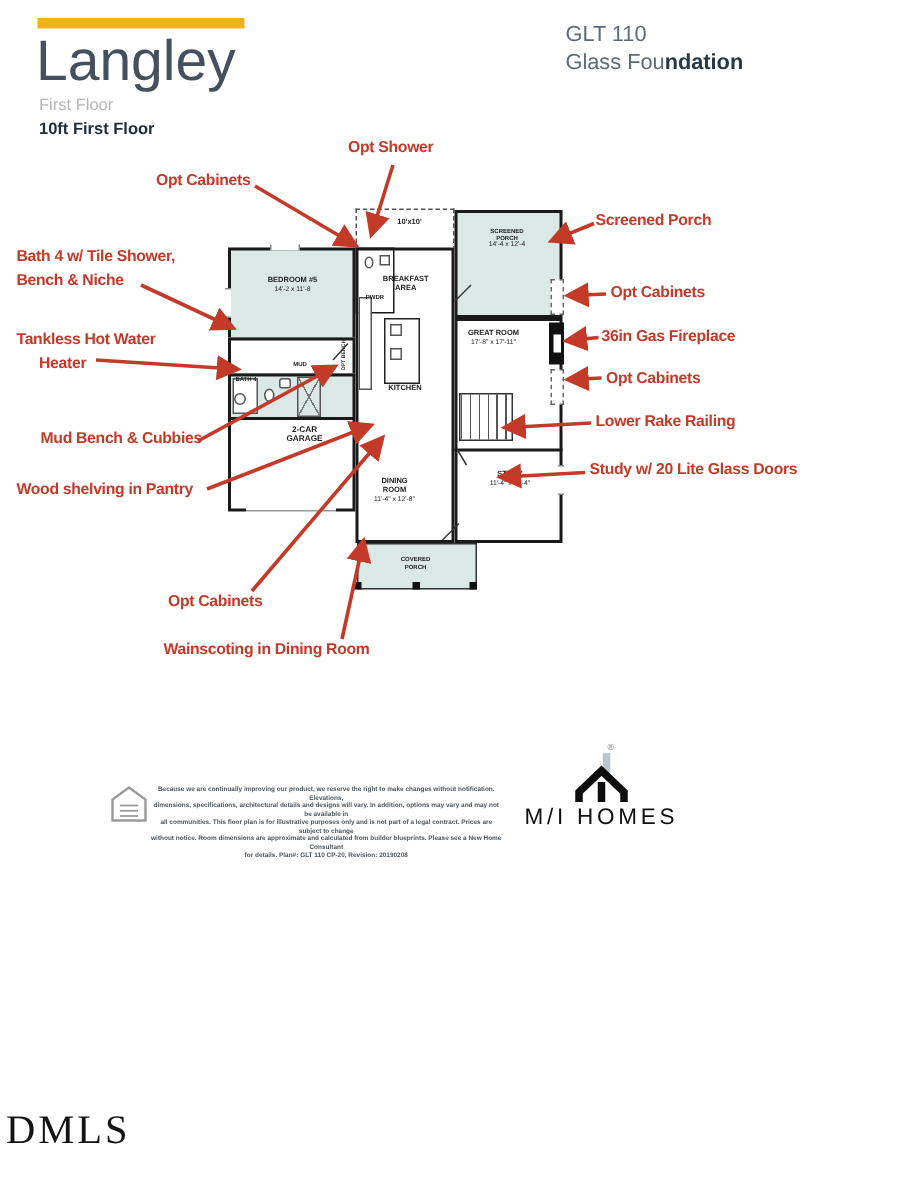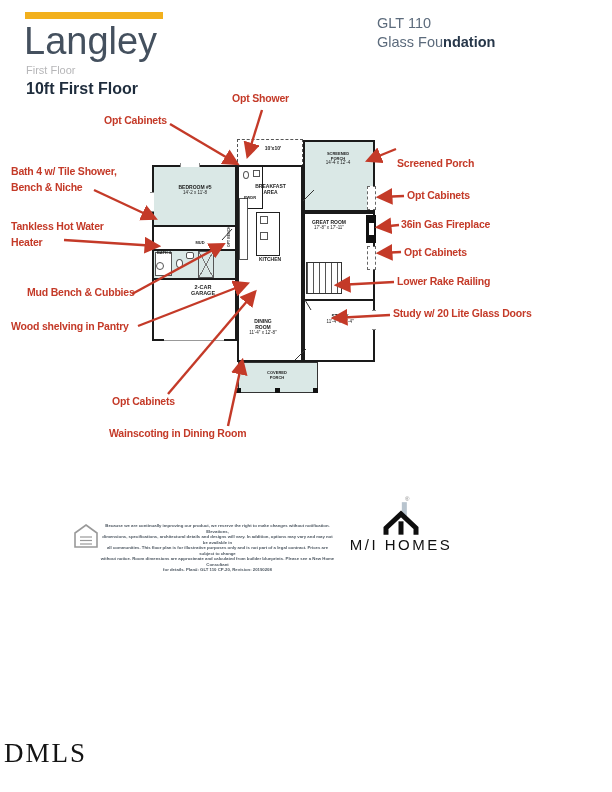--- a/index.html
+++ b/index.html
@@ -5,21 +5,21 @@
   html,body{margin:0;padding:0;}
   body{
     width:612px;height:792px;position:relative;background:#ffffff;
     font-family:"Liberation Sans",sans-serif;overflow:hidden;
   }
   .abs{position:absolute;}
   
   .accent-bar{position:absolute;left:25px;top:12px;width:138px;height:7px;background:#F2B01D;}
   .title{position:absolute;left:24px;top:20px;font-size:38px;font-weight:500;color:#44505E;letter-spacing:0;}
   .floor-label{position:absolute;left:26px;top:64px;font-size:11px;color:#B6B6B8;font-weight:400;}
-  .height-note{position:absolute;left:26px;top:80px;font-size:16px;color:#1E2C3C;font-weight:700;}
+  .height-note{position:absolute;left:26px;top:80px;font-size:11px;color:#1E2C3C;font-weight:700;}
   .plan-info{position:absolute;left:377px;top:14px;font-size:14.5px;line-height:19px;color:#5C6B7C;}
   .plan-info b{color:#27374A;font-weight:700;}
   
   .ann{position:absolute;font-size:10.5px;font-weight:700;color:#C43A28;white-space:nowrap;letter-spacing:-0.2px;}
   
   .room{position:absolute;border:2px solid #1A1A1A;box-sizing:border-box;background:#fff;}
   .fill{background:#DAE8E6;}
   .thin{border-width:1.5px;border-color:#333;}
   .dashed{border:1.6px dashed #555;background:#fff;}
   .rlabel{position:absolute;font-size:5px;line-height:6px;font-weight:700;color:#1c1c1c;text-align:center;letter-spacing:0;}
@@ -179,25 +179,25 @@
   <g stroke="#333" stroke-width="1">
     <line x1="222" y1="240" x2="232" y2="229"></line>
     <line x1="303" y1="201" x2="314" y2="190"></line>
     <line x1="295" y1="360" x2="306" y2="349"></line>
     <line x1="305" y1="300" x2="311" y2="310"></line>
   </g>
 </svg>
 
 <div class="ann" style="left:232px;top:92px;">Opt Shower</div>
 <div class="ann" style="left:104px;top:114px;">Opt Cabinets</div>
-<div class="ann" style="left:397px;top:141px;margin-top:16px;">Screened Porch</div>
+<div class="ann" style="left:397px;top:141px;">Screened Porch</div>
 <div class="ann" style="left:11px;top:165px;">Bath 4 w/ Tile Shower,</div>
 <div class="ann" style="left:11px;top:181px;">Bench &amp; Niche</div>
 <div class="ann" style="left:11px;top:220px;">Tankless Hot Water</div>
-<div class="ann" style="left:11px;top:236px;text-align:right;">Heater</div>
+<div class="ann" style="left:26px;top:236px;text-align:right;">Heater</div>
 <div class="ann" style="left:27px;top:286px;">Mud Bench &amp; Cubbies</div>
 <div class="ann" style="left:11px;top:320px;">Wood shelving in Pantry</div>
 <div class="ann" style="left:407px;top:189px;">Opt Cabinets</div>
 <div class="ann" style="left:401px;top:218px;">36in Gas Fireplace</div>
 <div class="ann" style="left:404px;top:246px;">Opt Cabinets</div>
 <div class="ann" style="left:397px;top:275px;">Lower Rake Railing</div>
 <div class="ann" style="left:393px;top:307px;">Study w/ 20 Lite Glass Doors</div>
 <div class="ann" style="left:112px;top:395px;">Opt Cabinets</div>
 <div class="ann" style="left:109px;top:427px;">Wainscoting in Dining Room</div>
 

